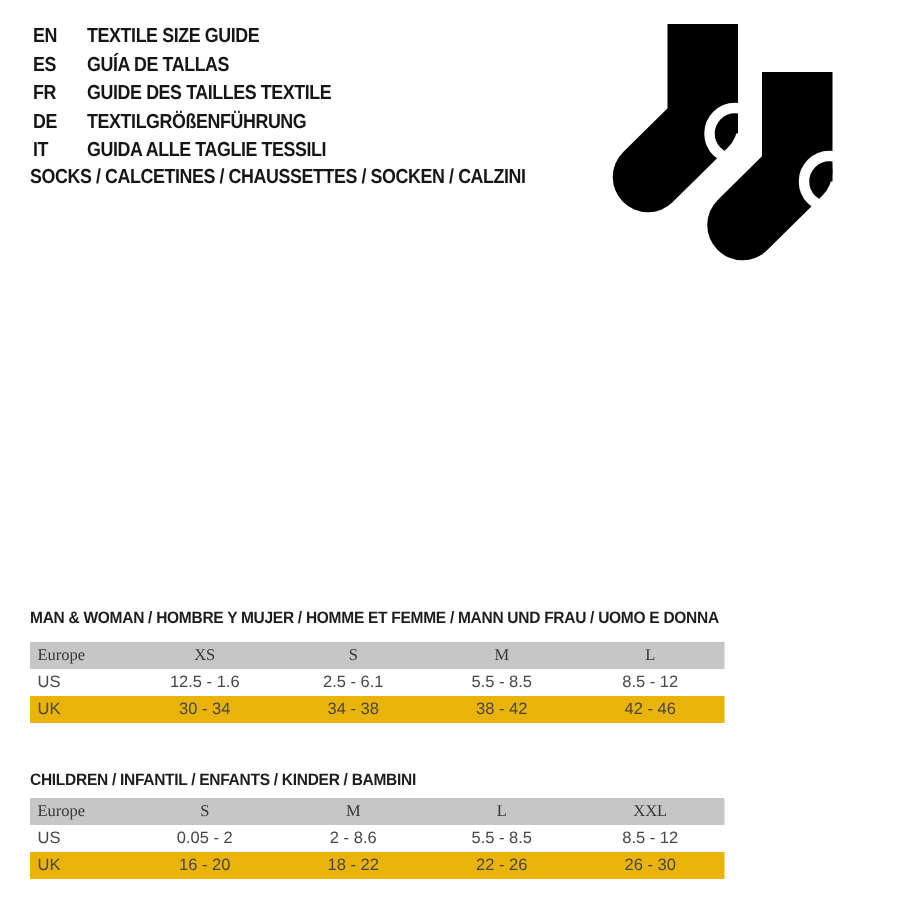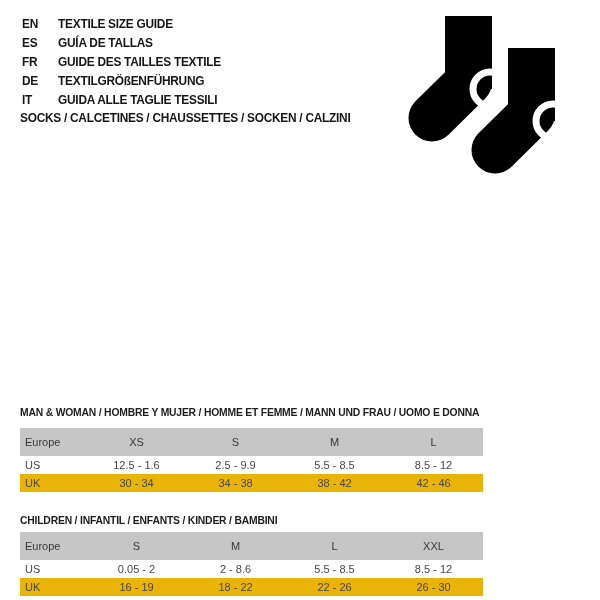--- a/index.html
+++ b/index.html
@@ -44,22 +44,22 @@
   .title-children { top: 514px; }
 
   .size-table {
     position: absolute; left: 20px; width: 463px;
     font-size: 11px; color: #474747;
   }
   .table-adults   { top: 428px; }
   .table-children { top: 532px; }
 
   .t-head {
-    display: flex; height: 28px; align-items: center;
-    background: #c6c6c6; color: #383838;
+    display: flex; height: 18px; align-items: center;
+    background: #c6c6c6; color: #383838; font-family: Liberation Serif, serif;
   }
   .t-row { display: flex; height: 18px; align-items: center; background: #ffffff; }
   .t-row.alt { background: #eab308; }
   .c0 { width: 62px; flex: 0 0 62px; padding-left: 5px; text-align: left; }
   .c  { width: 99px; flex: 0 0 99px; text-align: center; }
 </style>
 </head>
 <body>
 
 <div class="page">
@@ -114,21 +114,21 @@
     <div class="t-head">
       <div class="c0">Europe</div>
       <div class="c">XS</div>
       <div class="c">S</div>
       <div class="c">M</div>
       <div class="c">L</div>
     </div>
     <div class="t-row">
       <div class="c0">US</div>
       <div class="c">12.5 - 1.6</div>
-      <div class="c">2.5 - 9.9</div>
+      <div class="c">2.5 - 6.1</div>
       <div class="c">5.5 - 8.5</div>
       <div class="c">8.5 - 12</div>
     </div>
     <div class="t-row alt">
       <div class="c0">UK</div>
       <div class="c">30 - 34</div>
       <div class="c">34 - 38</div>
       <div class="c">38 - 42</div>
       <div class="c">42 - 46</div>
     </div>
@@ -145,20 +145,20 @@
     </div>
     <div class="t-row">
       <div class="c0">US</div>
       <div class="c">0.05 - 2</div>
       <div class="c">2 - 8.6</div>
       <div class="c">5.5 - 8.5</div>
       <div class="c">8.5 - 12</div>
     </div>
     <div class="t-row alt">
       <div class="c0">UK</div>
-      <div class="c">16 - 19</div>
+      <div class="c">16 - 20</div>
       <div class="c">18 - 22</div>
       <div class="c">22 - 26</div>
       <div class="c">26 - 30</div>
     </div>
   </div>
 
 </div>
 
 </body></html>

